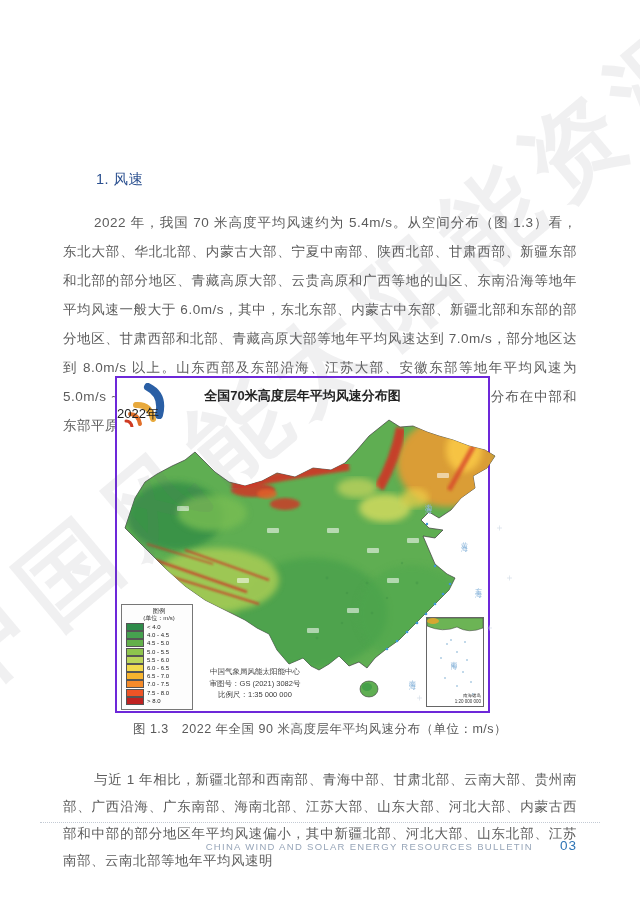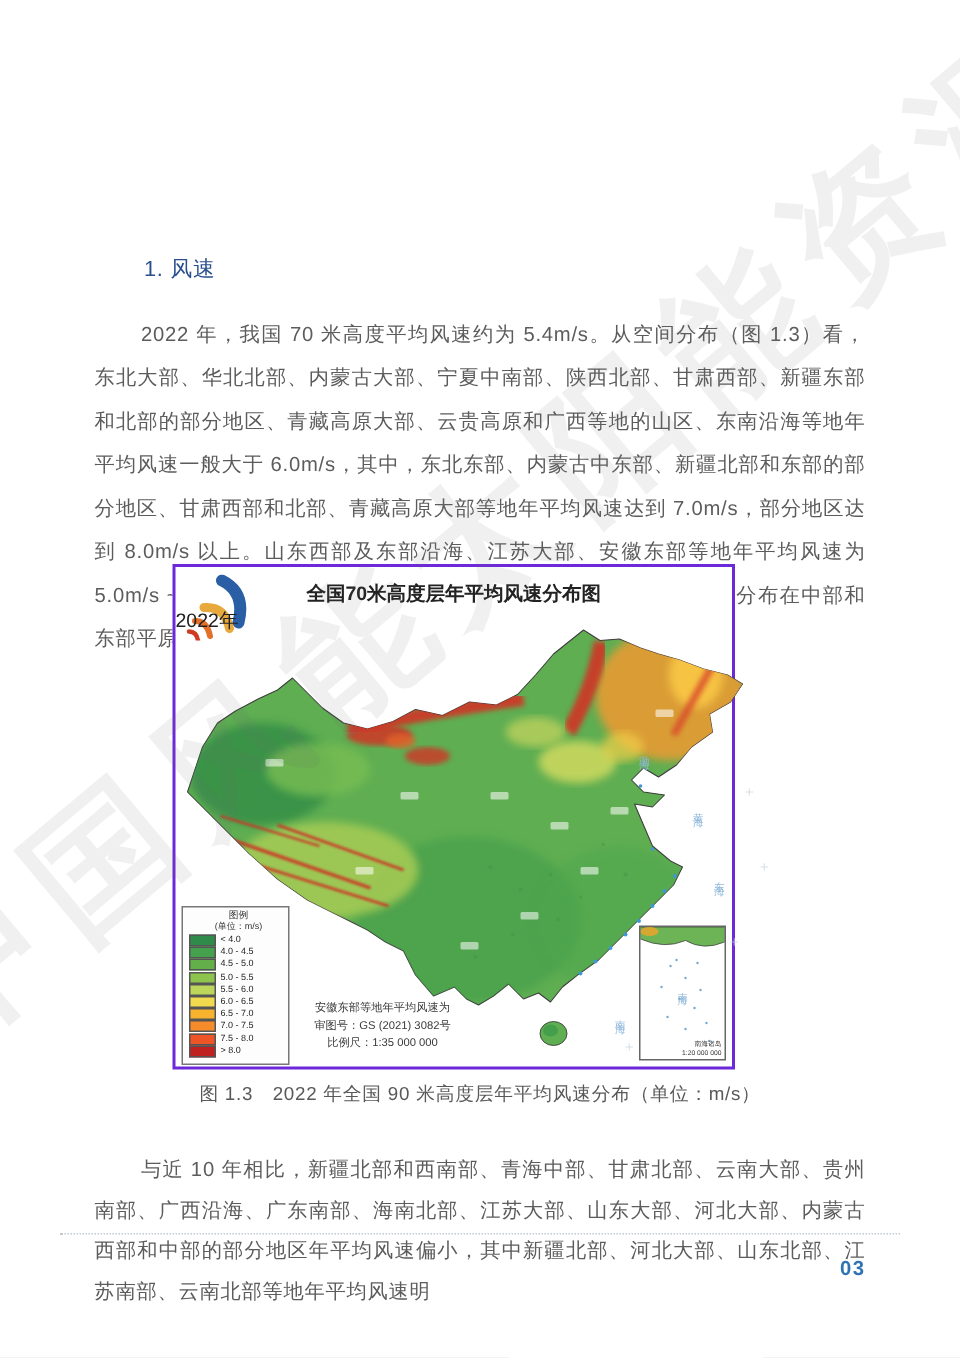--- a/index.html
+++ b/index.html
@@ -95,21 +95,21 @@
     border-top:1px dotted #c3cad4;
   }
   .footer{
     position:absolute;right:63px;top:838px;
     display:flex;align-items:baseline;
   }
   .footer-text{
     font-size:9.5px;color:#97a5b8;letter-spacing:1.3px;
   }
   .footer-page{
-    font-size:13.5px;color:#2e74b5;font-weight:700;margin-left:6px;letter-spacing:1px;
+    font-size:13.5px;color:#2e74b5;font-weight:400;margin-left:27px;letter-spacing:1px;
   }
 </style>
 </head>
 <body>
 
 <div class="page">
 
   <div class="watermark">中国风能太阳能资源公报</div>
 
   <div class="subsection-heading">1. 风速</div>
@@ -277,21 +277,21 @@
           <span class="sw" style="background: rgb(238, 84, 38);"></span>
           <span class="lg-label">7.5 - 8.0</span>
         </div>
       <div class="lg-row">
           <span class="sw" style="background: rgb(191, 33, 33);"></span>
           <span class="lg-label">&gt; 8.0</span>
         </div>
     </div>
 
     <div class="credits">
-      <div>安徽东部等地年平均风速为</div>
+      <div>中国气象局风能太阳能中心</div>
       <div>审图号：GS (2021) 3082号</div>
       <div>比例尺：1:35 000 000</div>
     </div>
 
     <div class="inset">
       <svg width="56" height="88" viewBox="0 0 56 88" xmlns="http://www.w3.org/2000/svg">
         <path d="M0,0 L56,0 L56,10 Q42,16 30,9 Q16,15 0,8 Z" fill="#6cb455" stroke="#3c3c3c" stroke-width="0.5"></path>
         <ellipse cx="6" cy="3" rx="6" ry="3" fill="#e2a52e" opacity="0.9"></ellipse>
         <g fill="#74a8d0">
           <circle cx="20" cy="26" r="0.8"></circle>
@@ -311,20 +311,21 @@
       <div class="inset-sea">南海</div>
       <div class="inset-caption">
         <div>南海诸岛</div>
         <div>1:20 000 000</div>
       </div>
     </div>
   </div>
 
   <div class="figure-caption">图 1.3　2022 年全国 90 米高度层年平均风速分布（单位：m/s）</div>
 
-  <p class="body-para" id="para2">与近 10 年相比，新疆北部和西南部、青海中部、甘肃北部、云南大部、贵州南部、广西沿海、广东南部、海南北部、江苏大部、山东大部、河北大部、内蒙古西部和中部的部分地区年平均风速偏小，其中新疆北部、河北大部、山东北部、江苏南部、云南北部等地年平均风速明</p>
+  <p class="body-para" id="para2">与近 1 年相比，新疆北部和西南部、青海中部、甘肃北部、云南大部、贵州南部、广西沿海、广东南部、海南北部、江苏大部、山东大部、河北大部、内蒙古西部和中部的部分地区年平均风速偏小，其中新疆北部、河北大部、山东北部、江苏南部、云南北部等地年平均风速明</p>
 
   <div class="footer-rule"></div>
   <div class="footer">
+    <span class="footer-text">CHINA WIND AND SOLAR ENERGY RESOURCES BULLETIN</span>
     <span class="footer-page">03</span>
   </div>
 
 </div>
 
 </body></html>

